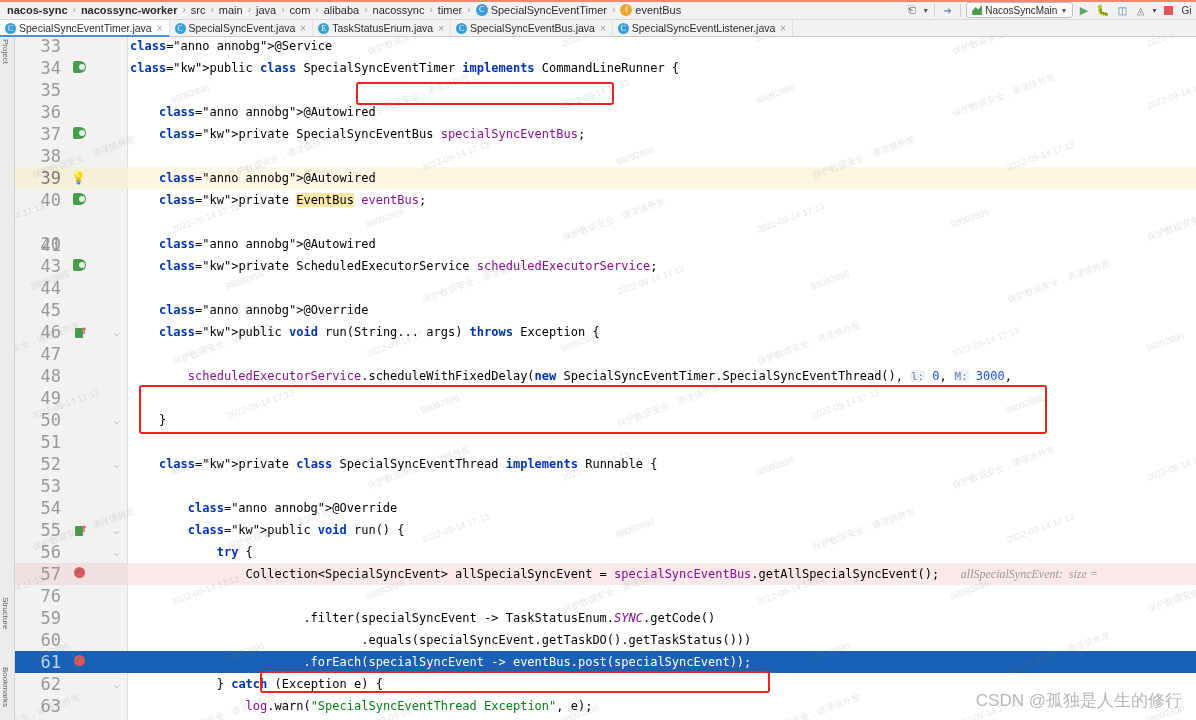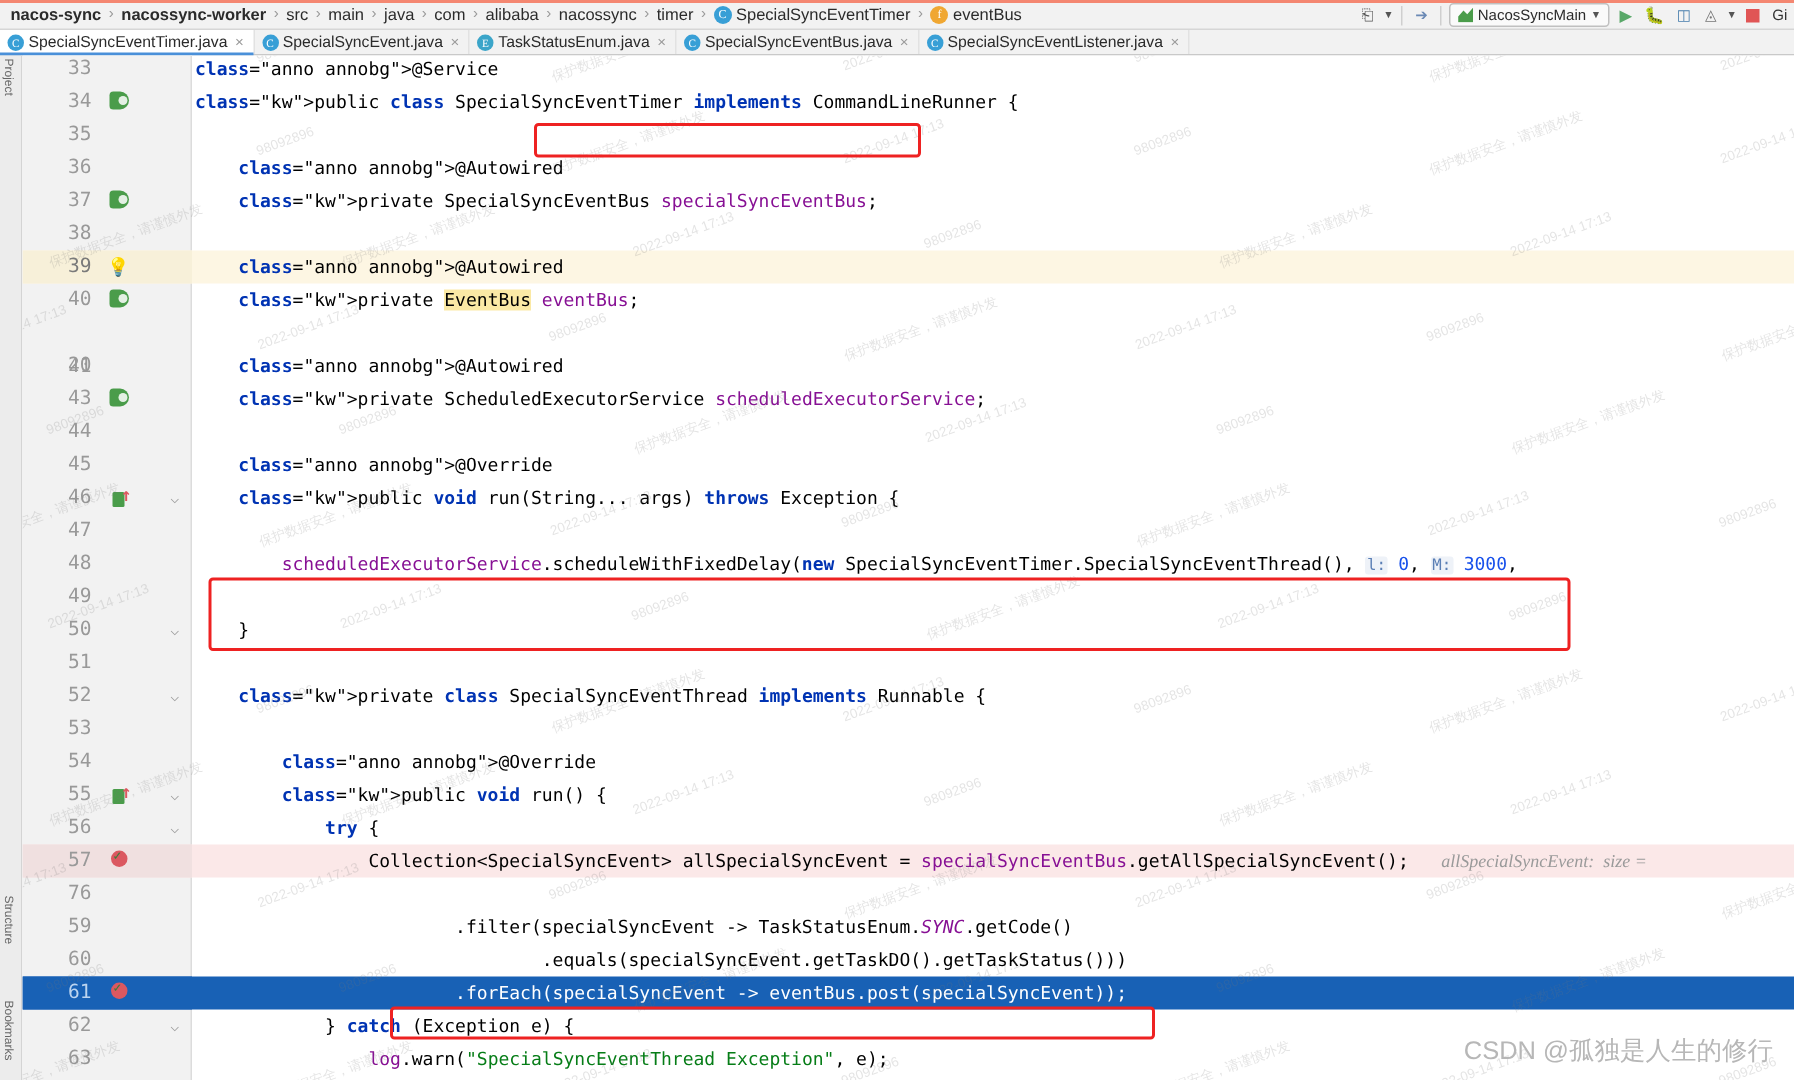--- a/index.html
+++ b/index.html
@@ -107,21 +107,21 @@
     font-size: 12px;
   }
   .gutter-bg {
     position: absolute; left: 0; top: 0; width: 113px; height: 683px;
     background: #f2f2f2; border-right: 1px solid #dcdcdc;
   }
 
   .row { position: absolute; left: 0; width: 1181px; height: 22px; }
   .row .lnum {
     position: absolute; left: 0; width: 50px; height: 22px;
-    text-align: right; line-height: 22px; font-size: 13px;
+    text-align: right; line-height: 22px; font-size: 17px;
     color: #999999; padding-right: 4px;
   }
   .row .gicon {
     position: absolute; left: 56px; top: 4px; width: 16px; height: 15px;
     font-size: 11px; line-height: 15px; text-align: center;
   }
   .row .fold {
     position: absolute; left: 95px; top: 5px; width: 13px; height: 13px;
     font-size: 10px; line-height: 13px; text-align: center; color: #9a9a9a;
   }

